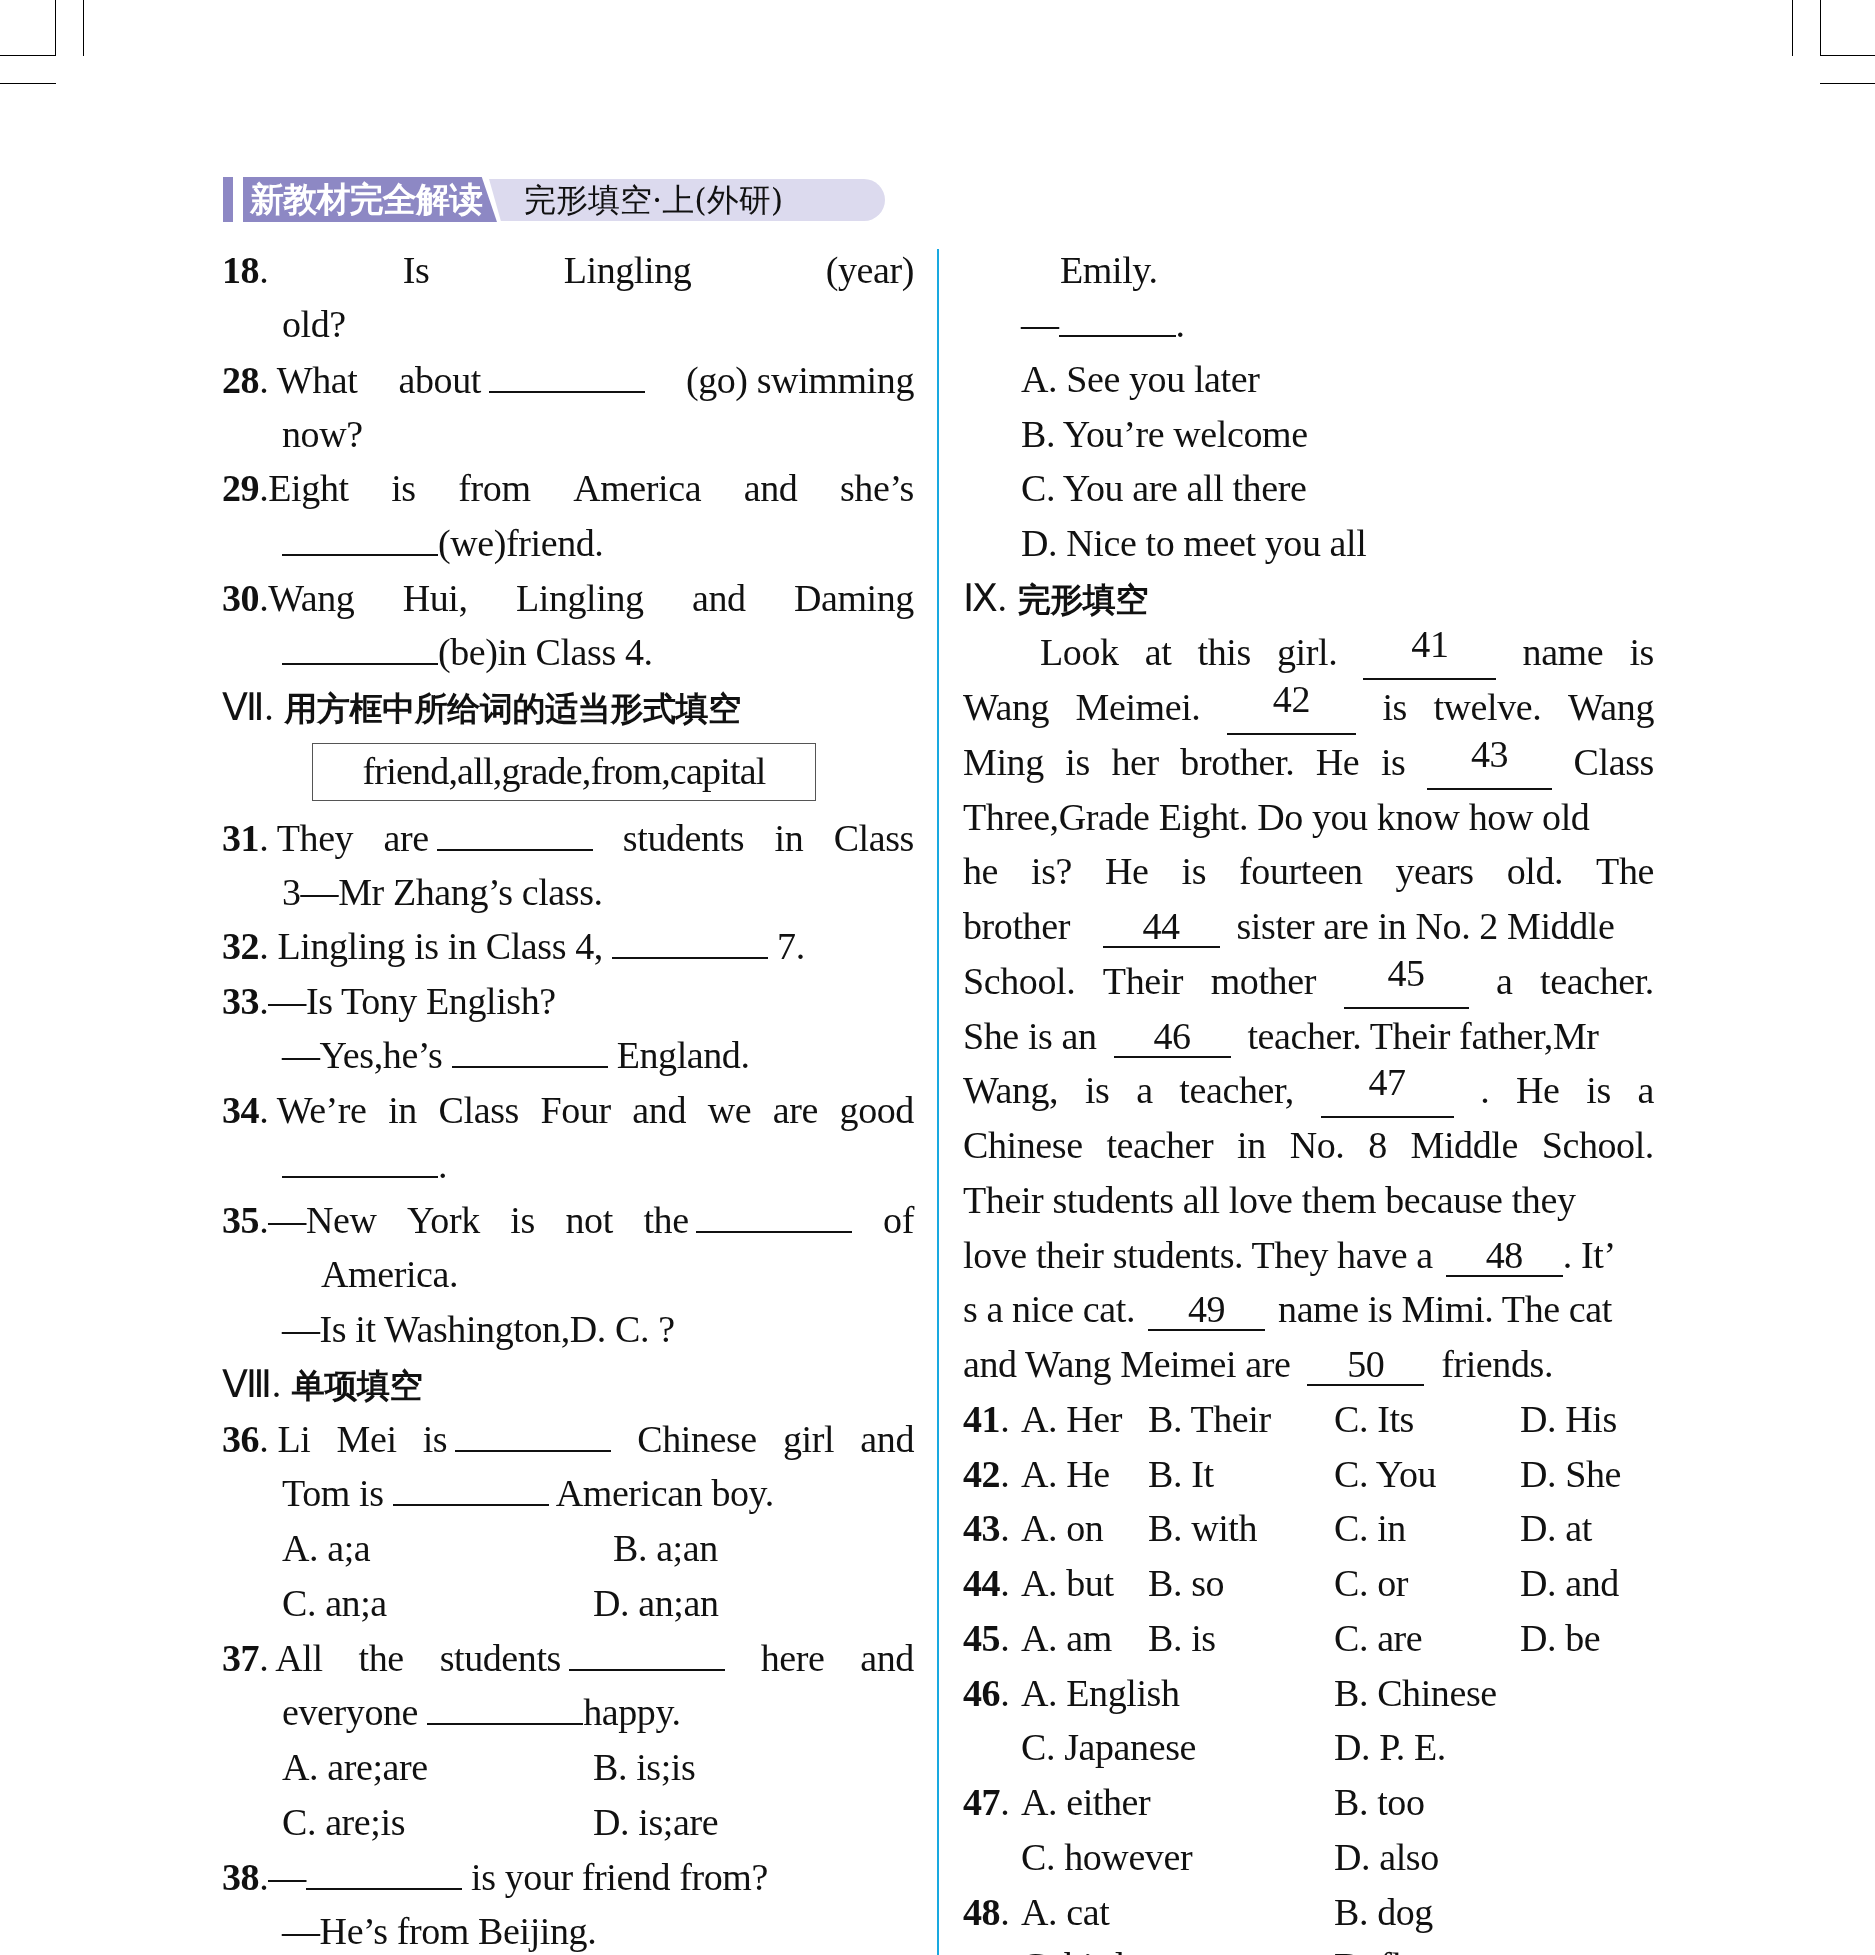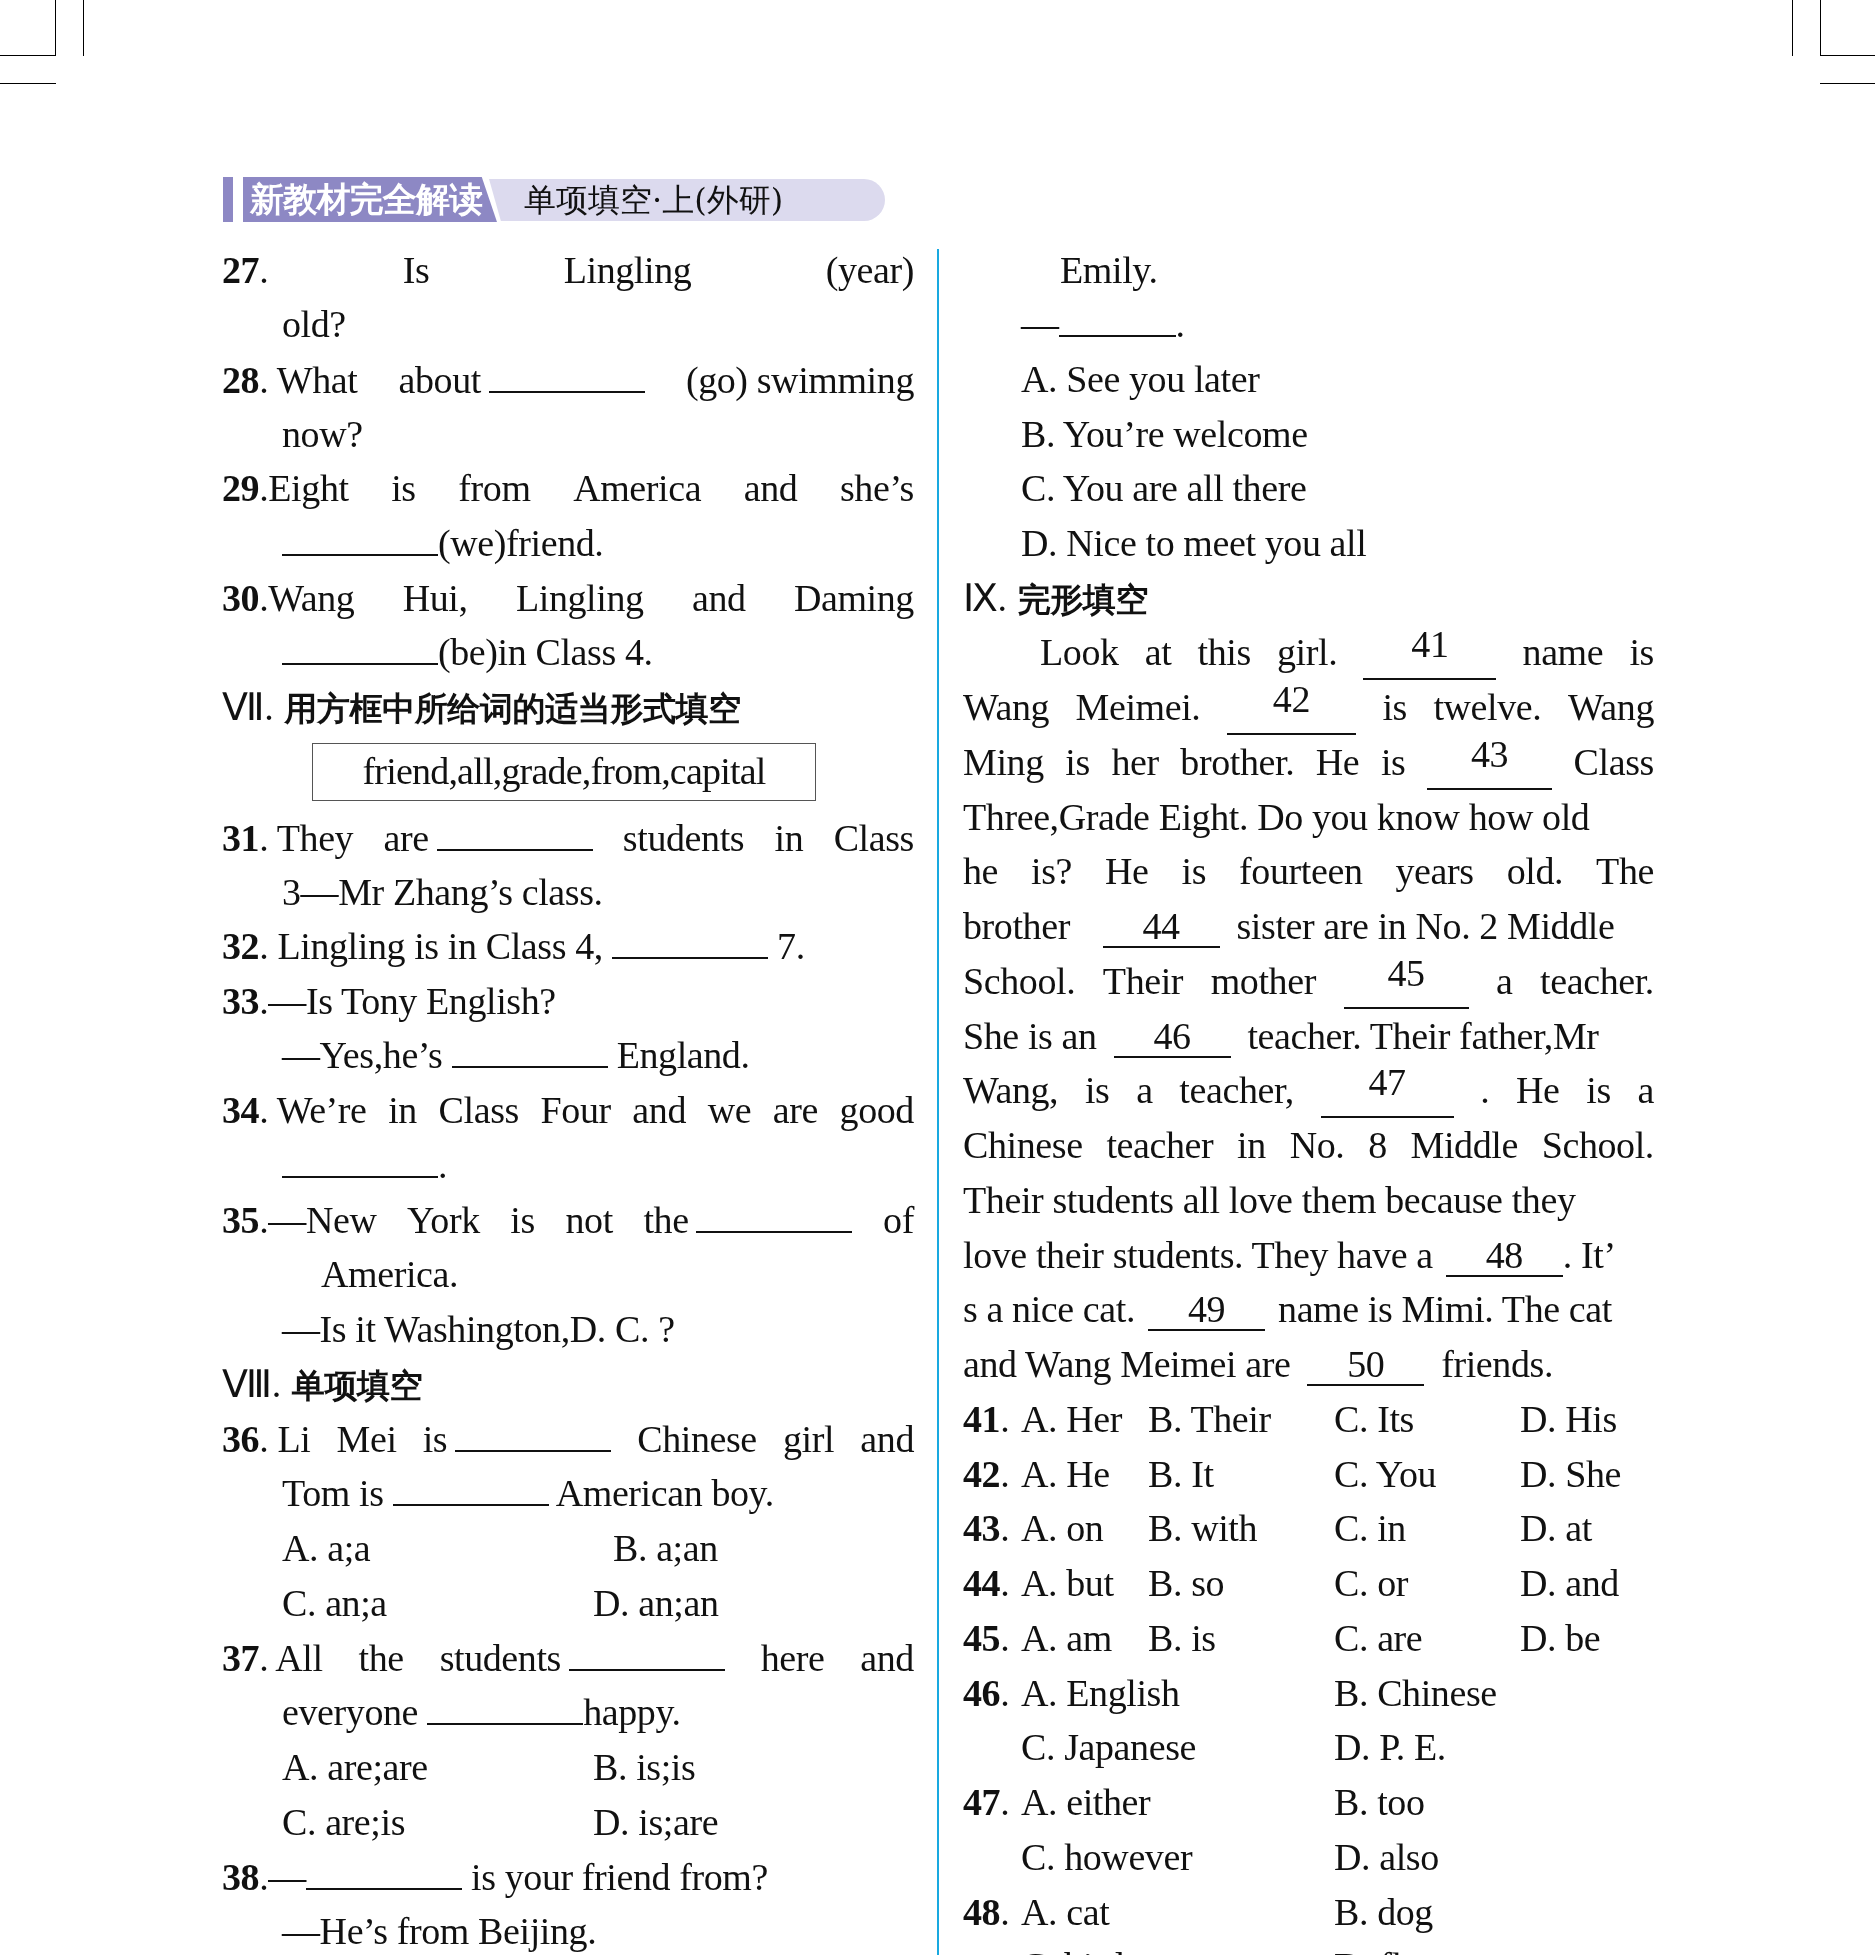--- a/index.html
+++ b/index.html
@@ -34,27 +34,27 @@
 <div class="crop" style="left:83px;top:0;width:1.2px;height:56px"></div>
 <div class="crop" style="left:0;top:55px;width:56px;height:1.2px"></div>
 <div class="crop" style="left:0;top:83px;width:56px;height:1.2px"></div>
 <div class="crop" style="left:1792px;top:0;width:1.2px;height:56px"></div>
 <div class="crop" style="left:1820px;top:0;width:1.2px;height:56px"></div>
 <div class="crop" style="left:1820px;top:55px;width:56px;height:1.2px"></div>
 <div class="crop" style="left:1820px;top:83px;width:56px;height:1.2px"></div>
 
 <div class="hdr-bar"></div>
 <div class="hdr-main">新教材完全解读</div>
-<div class="hdr-sub">单项填空·上(外研)</div>
+<div class="hdr-sub">完形填空·上(外研)</div>
 
 <div class="divider"></div>
 
 <div class="ln" style="left:222px;top:243px;width:692px;">
   <div class="just" style="width:100%">
-    <span><span class="num">27</span>.</span>
+    <span><span class="num">18</span>.</span>
     <span>Is</span>
     <span>Lingling</span>
     <span>(year)</span>
   </div>
 </div>
 <div class="ln" style="left:282px;top:297px;">old?</div>
 
 <div class="ln" style="left:222px;top:353px;width:692px;">
   <div class="just" style="width:100%">
     <span><span class="num">28</span>. What</span>

